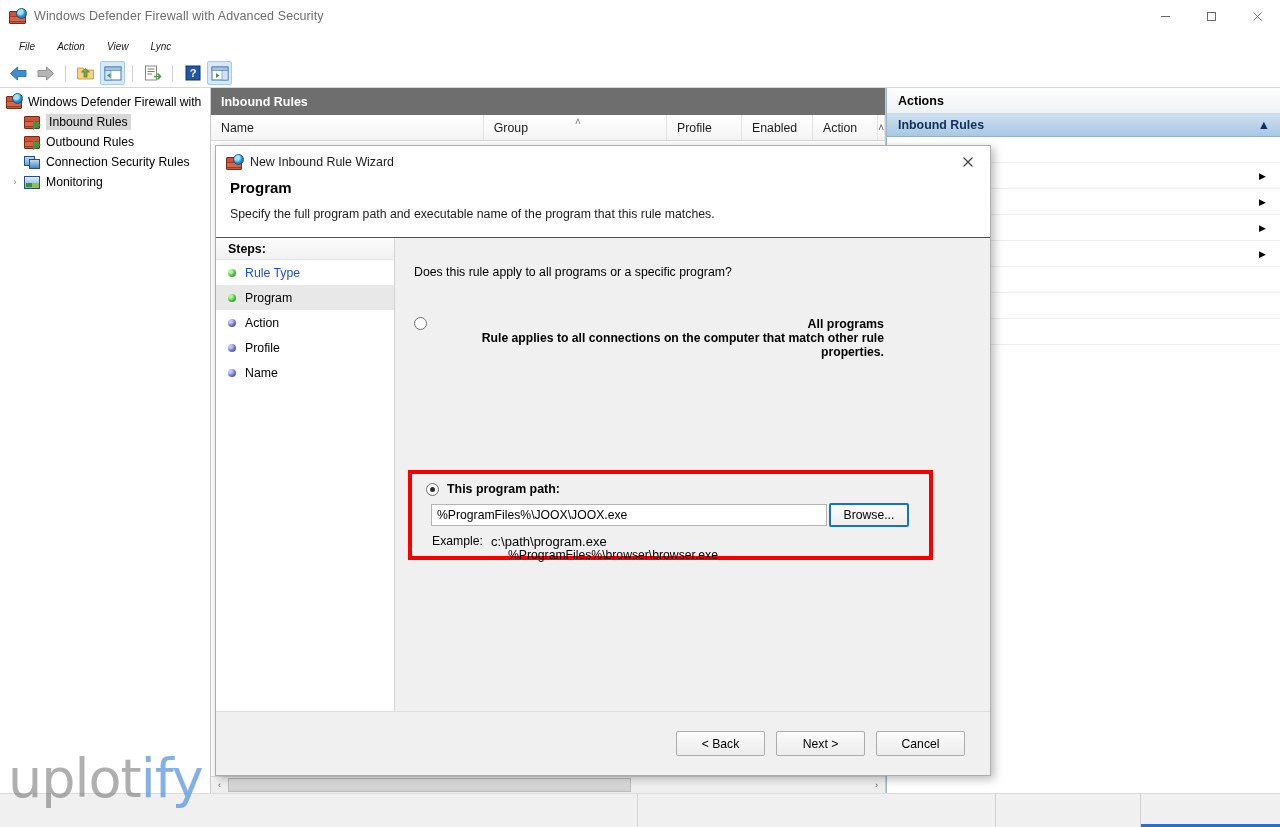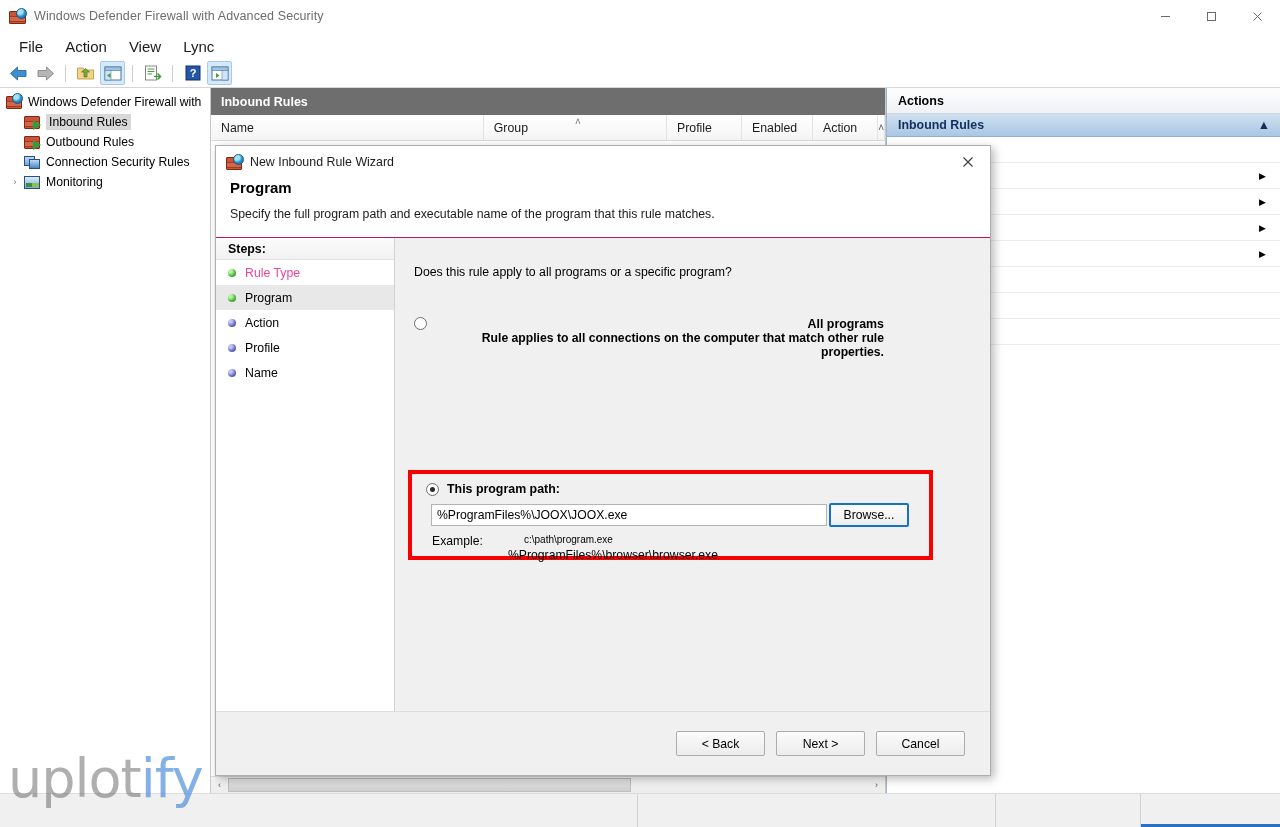--- a/index.html
+++ b/index.html
@@ -50,21 +50,21 @@
     color: #6a6a6a; font-size: 13px;
   }
   .win-btn svg { display:block; }
 
   
   .menubar {
     height: 26px; flex: 0 0 26px; background: #ffffff;
     display: flex; align-items: center; padding-left: 8px; gap: 0;
   }
   .menu-item {
-    padding: 3px 11px; font-size: 15px; color: #1b1b1b; border-radius: 2px;
+    padding: 3px 11px; font-size: 10px; color: #1b1b1b; border-radius: 2px; font-style: italic;
   }
 
   
   .toolbar {
     height: 29px; flex: 0 0 29px; background: #ffffff;
     border-bottom: 1px solid #d6d6d6;
     display: flex; align-items: center; padding-left: 6px; gap: 2px;
   }
   .tb-btn { width: 25px; height: 24px; display:flex; align-items:center; justify-content:center; position: relative; border-radius:2px;}
   .tb-btn.active { background:#d6e9f8; border:1px solid #a6cbe8; }
@@ -240,21 +240,21 @@
     font-weight:bold; font-size:12.4px;
     background: linear-gradient(#fcfcfc,#f1f1f1); border-bottom:1px solid #e3e3e3;
   }
   .step {
     height: 25px; display:flex; align-items:center; padding-left:12px; font-size:12.3px;
   }
   .step.cur { background:#e8e8e8; }
   .dot { width:8px;height:8px;border-radius:50%;margin-right:9px;flex:0 0 auto; }
   .dot.done { background: radial-gradient(circle at 32% 30%, #b9f0a0 0 20%, #46b83c 60%, #2a7d22 100%); }
   .dot.todo { background: radial-gradient(circle at 32% 30%, #c0c4ef 0 20%, #6468c8 60%, #3a3d93 100%); }
-  .step-link { color:#ec4899; }
+  .step-link { color:#1d4ed8; }
 
   .panel {
     flex: 1 1 auto; background: #f0f0f0; position: relative; min-width:0;text-align:right;
   }
   .q-text { position:absolute; left:19px; top:27px; font-size:12.3px; }
 
   .radio-row { position:absolute; display:flex; }
   .radio {
     width:13px;height:13px;border-radius:50%;border:1px solid #6f6f6f;
     background: radial-gradient(circle at 50% 40%, #ffffff 0 60%, #f2f2f2 100%);
@@ -275,21 +275,21 @@
     background:#ffffff; border:1px solid #b4b4b4;
     display:flex; align-items:center; padding-left:5px; font-size:12.2px;
   }
   .browse-btn {
     position:absolute; left:434px; top:265px; width:80px; height:24px;
     background: linear-gradient(#fbfbfb,#eeeeee);
     border:2px solid #1673c2; border-radius:2px;
     display:flex; align-items:center; justify-content:center; font-size:12.2px;
   }
   .example-label { position:absolute; left:37px; top:296px; font-size:12.2px; }
-  .example-v1 { position:absolute; left:129px; top:296px; font-size:10px; }
+  .example-v1 { position:absolute; left:96px; top:296px; font-size:13px; }
   .example-v2 { position:absolute; left:113px; top:310px; font-size:12.2px; }
 
   .dlg-footer {
     height: 64px; flex: 0 0 64px; background:#f0f0f0;
     border-top: 1px solid #dedede;
     display:flex; align-items:center; justify-content:flex-end; gap: 11px; padding-right: 25px;
   }
   .btn {
     width: 89px; height: 25px; background: linear-gradient(#fbfbfb,#ececec);
     border:1px solid #acacac; border-radius:2px;

